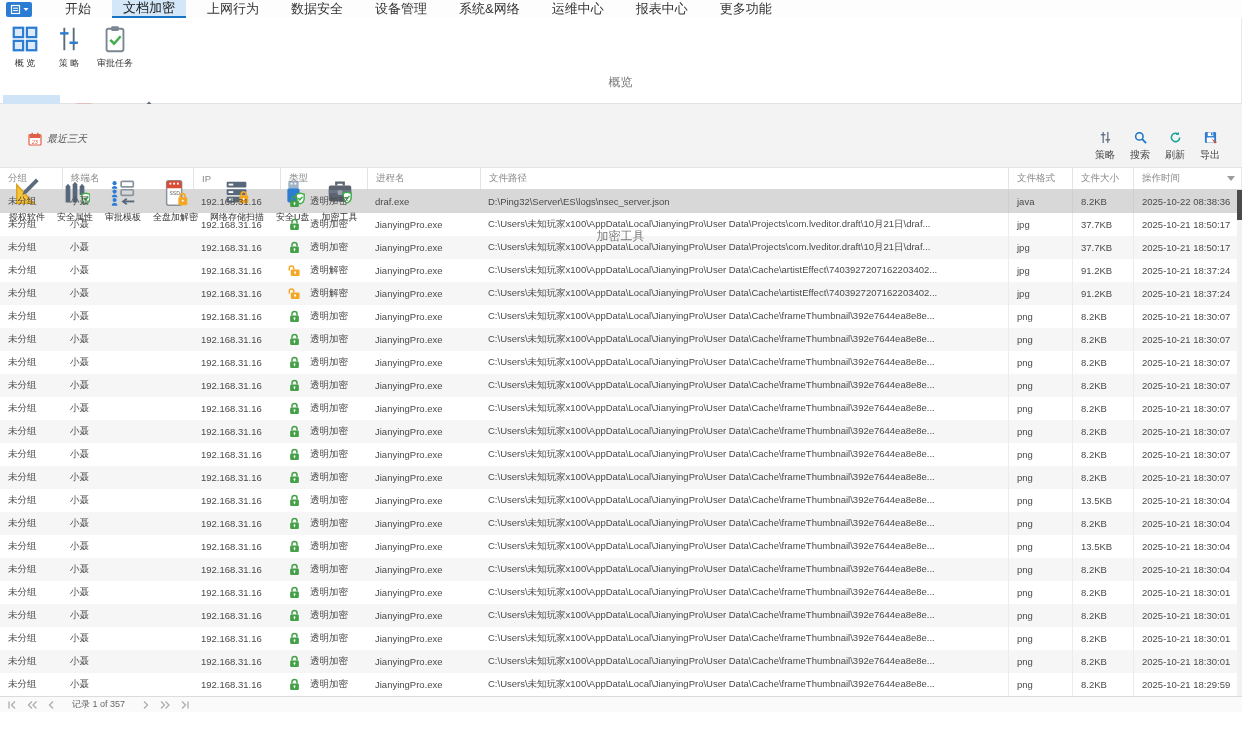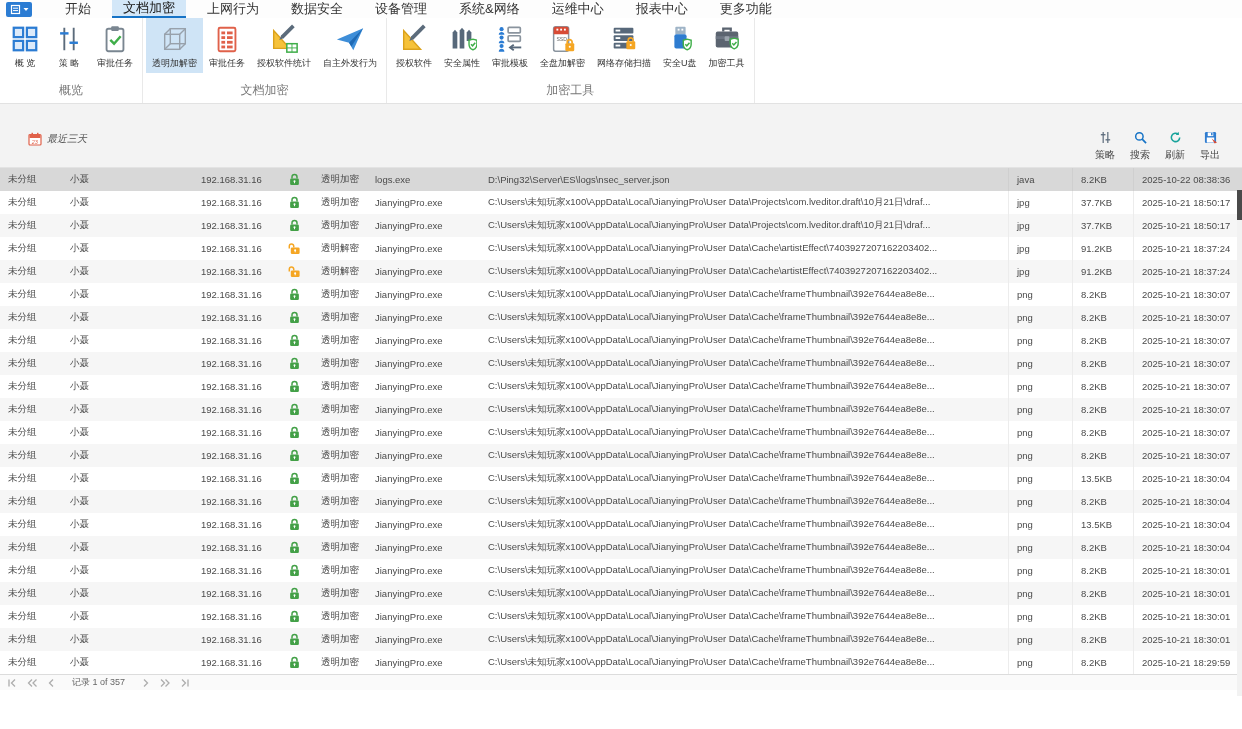--- a/index.html
+++ b/index.html
@@ -10,21 +10,21 @@
   
   .menubar { height:18px; display:flex; align-items:center; background:#fdfdfd; }
   .app-btn { width:26px; height:15px; margin-left:6px; background:#2b7cd3; border-radius:2px;
     display:flex; align-items:center; justify-content:center; gap:2px; cursor:pointer; }
   .menu-tabs { display:flex; align-items:stretch; height:100%; margin-left:22px; }
   .menu-tab { font-size:13px; color:#333; padding:0 11px; display:flex; align-items:center;
     margin-right:10px; cursor:pointer; }
   .menu-tab.selected { background:#d3e7f8; border-bottom:2px solid #1673c6; color:#1a1a1a; }
 
   
-  .ribbon { height:86px; background:#fff; border-bottom:1px solid #e2e2e2; display:flex; }
+  .ribbon { height:86px; background:#fff; border-bottom:1px solid #e2e2e2; display:flex;flex-direction:column; }
   .ribbon-group { display:flex; flex-direction:column; border-right:1px solid #e9e9e9; padding:0 3px; }
   .ribbon-row { display:flex; flex:1; align-items:flex-start; }
   .ribbon-btn { display:flex; flex-direction:column; align-items:center; gap:3px;
     padding:6px 6px 3px; font-size:9px; color:#333; cursor:pointer; min-width:44px; }
   .ribbon-btn.selected { background:#cfe4f6; }
   .ribbon-btn .ic { width:30px; height:30px; }
   .ribbon-caption { text-align:center; font-size:12px; color:#777; padding:1px 0 4px; }
 
   
   .filterbar { height:64px; background:#f3f3f3; border-bottom:1px solid #e3e3e3; position:relative; }
@@ -41,21 +41,21 @@
   .c0{width:62px} .c1{width:131px} .c2{width:87px} .c3{width:87px} .c4{width:113px}
   .c5{width:528px} .c6{width:64px} .c7{width:61px} .c8{width:109px}
   .tbody { }
   .row { height:23px; display:flex; align-items:center; background:#fff; cursor:default; }
   .row.stripe { background:#f6f6f6; }
   .row.selected { background:#d8d8d8; }
   .cell { font-size:9.5px; color:#4a4a4a; padding-left:8px; overflow:hidden; white-space:nowrap;
     height:100%; display:flex; align-items:center; }
   .cell.c6,.cell.c7,.cell.c8 { border-left:1px solid #ececec; }
   .row.selected .cell.c6,.row.selected .cell.c7,.row.selected .cell.c8 { border-left-color:#cfcfcf; }
-  .type-cell span { margin-left:20px; }
+  .type-cell span { margin-left:9px; }
   .sort-caret { margin-left:auto; margin-right:7px; width:0; height:0;
     border-left:4px solid transparent; border-right:4px solid transparent; border-top:5px solid #9b9b9b; }
 
   
   .vscroll { position:absolute; right:0; top:190px; width:5px; height:506px; background:#f2f2f2; }
   .vscroll .thumb { position:absolute; top:0; right:0; width:5px; height:30px; background:#4a4a4a; cursor:pointer; }
 
   
   .pager { height:16px; display:flex; align-items:center; background:#fafafa;
     border-top:1px solid #dcdcdc; padding-left:5px; gap:5px; }
@@ -328,37 +328,51 @@
           <rect x="4" y="1.5" width="6" height="4" fill="#fff"></rect>
           <rect x="7.6" y="2" width="1.6" height="2.6" fill="#2e7cd0"></rect>
           <rect x="3" y="7" width="8" height="5.5" fill="#fff"></rect>
           <path d="M8.2 8.2l3.3 5.3 2.5-1z" fill="#d84b35"></path>
         </svg>
         <span>导出</span>
       </div>
     </div>
   </div>
 
+  <div class="thead">
+    <div class="th c0">分组</div>
+    <div class="th c1">终端名</div>
+    <div class="th c2">IP</div>
+    <div class="th c3">类型</div>
+    <div class="th c4">进程名</div>
+    <div class="th c5">文件路径</div>
+    <div class="th c6">文件格式</div>
+    <div class="th c7">文件大小</div>
+    <div class="th c8">
+      <span>操作时间</span>
+      <span class="sort-caret"></span>
+    </div>
+  </div>
 
   <div class="tbody">
       <div class="row selected" data-lock="enc">
       <div class="cell c0">未分组</div>
       <div class="cell c1">小聂</div>
       <div class="cell c2">192.168.31.16</div>
       <div class="cell c3 type-cell">
         <svg class="lock lock-enc" width="13" height="13" viewBox="0 0 14 14">
           <path d="M4.3 6V4.2a2.7 2.7 0 0 1 5.4 0V6" fill="none" stroke="#43a047" stroke-width="1.6"></path>
           <rect x="2.3" y="5.8" width="9.4" height="7.2" rx="1.4" fill="#43a047"></rect>
           <circle cx="7" cy="8.8" r="1.1" fill="#fff"></circle>
             <rect x="6.5" y="8.8" width="1" height="2.2" fill="#fff"></rect>
         </svg>
 
         <span>透明加密</span>
       </div>
-      <div class="cell c4">logs.exe</div>
+      <div class="cell c4">draf.exe</div>
       <div class="cell c5">D:\Ping32\Server\ES\logs\nsec_server.json</div>
       <div class="cell c6">java</div>
       <div class="cell c7">8.2KB</div>
       <div class="cell c8">2025-10-22 08:38:36</div>
     </div>
       <div class="row" data-lock="enc">
       <div class="cell c0">未分组</div>
       <div class="cell c1">小聂</div>
       <div class="cell c2">192.168.31.16</div>
       <div class="cell c3 type-cell">

